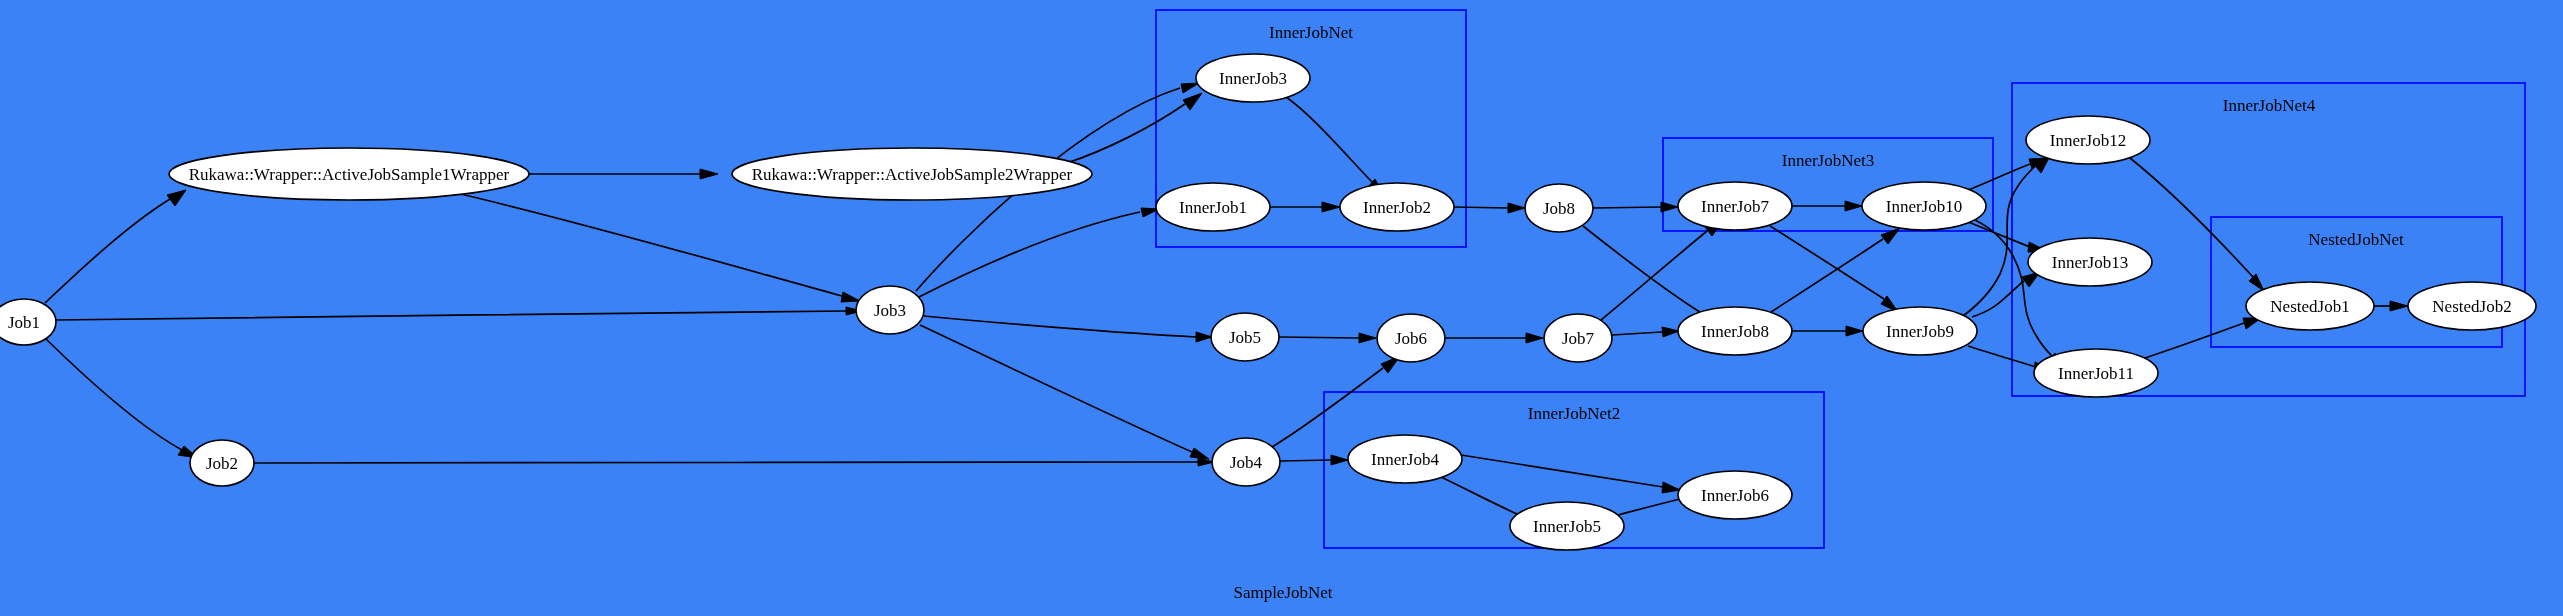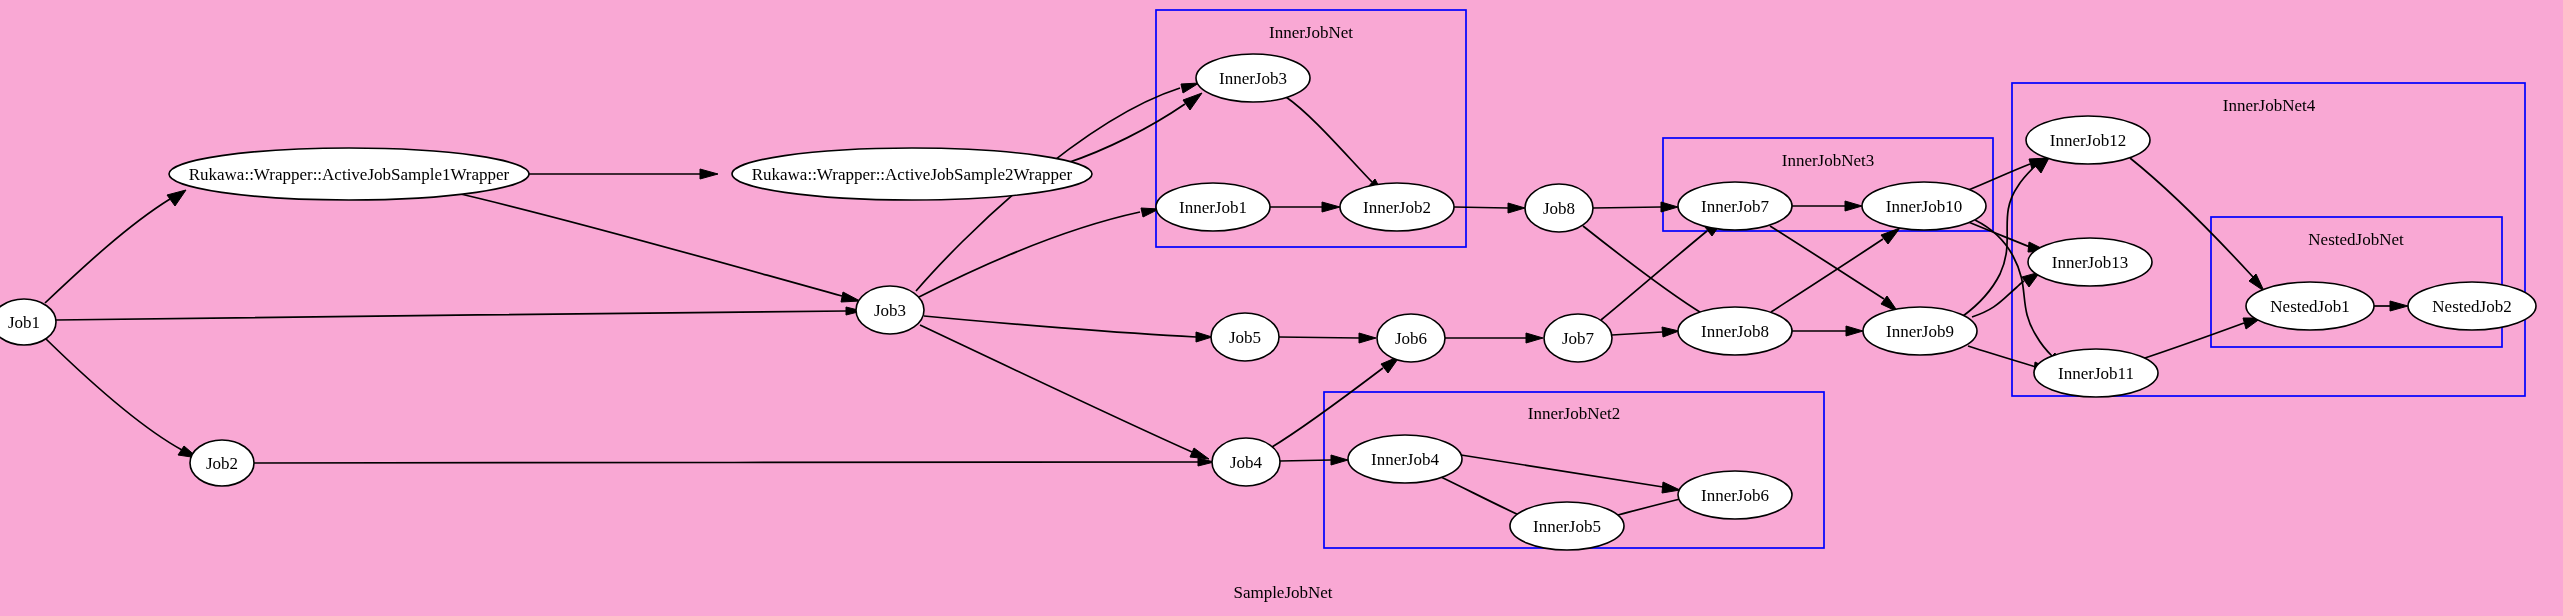--- a/index.html
+++ b/index.html
@@ -4,21 +4,21 @@
 <style>
   html, body {
     margin: 0;
     padding: 0;
     background: #ffffff;
   }
   #graph-root {
     position: relative;
     width: 2563px;
     height: 616px;
-    background: #f9a8d4;
+    background: #3b82f6;
     font-family: "Liberation Serif", "DejaVu Serif", serif;
     overflow: hidden;
   }
   svg.graph-canvas {
     display: block;
     width: 2563px;
     height: 616px;
   }
   .node-ellipse {
     fill: #ffffff;

